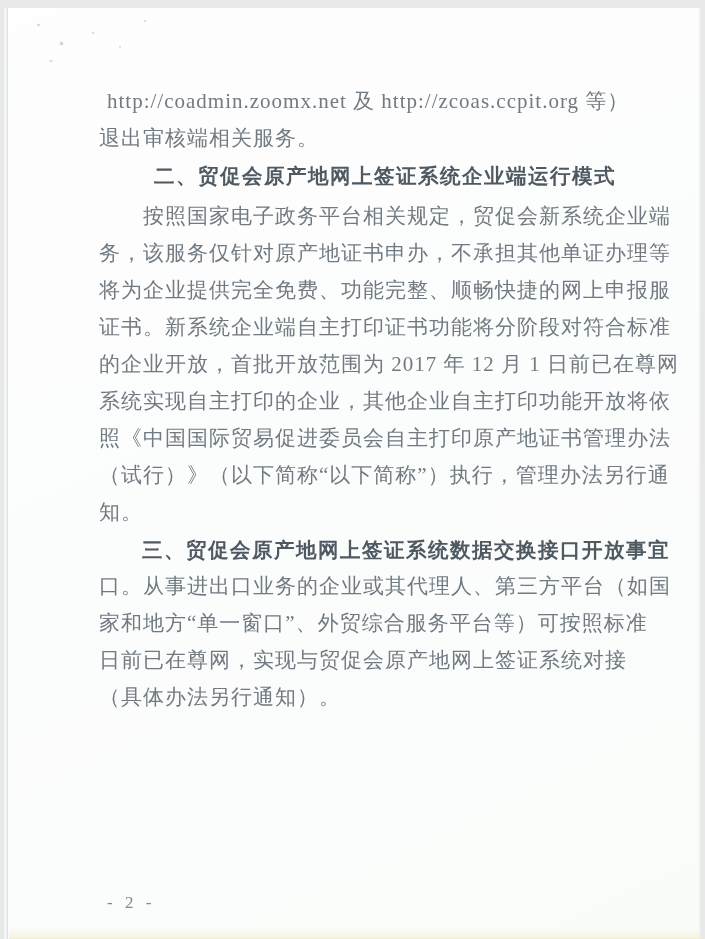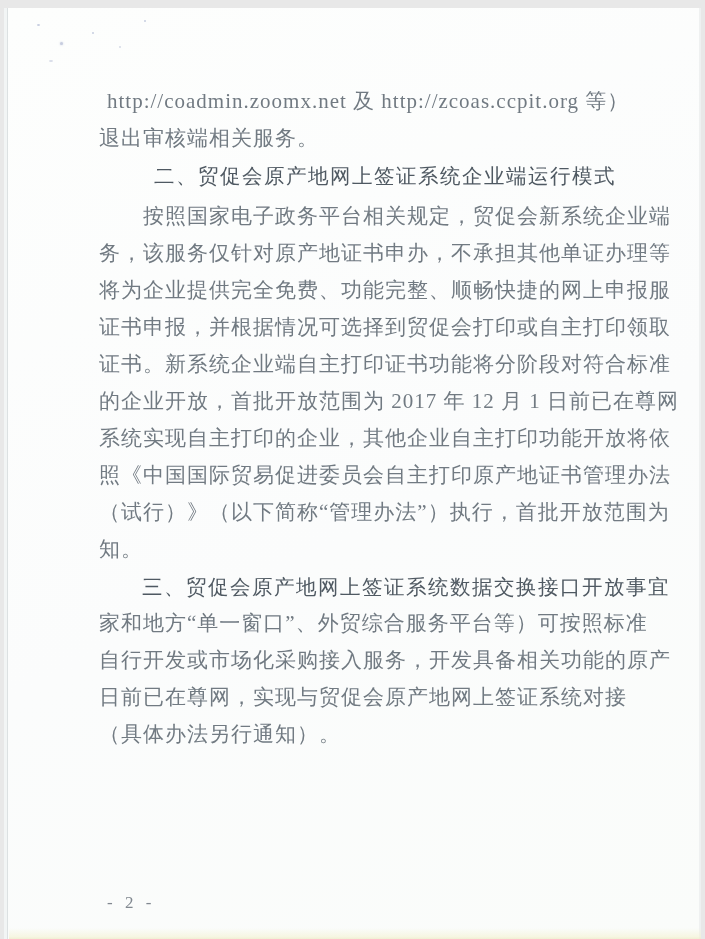--- a/index.html
+++ b/index.html
@@ -38,21 +38,21 @@
     position:absolute; left:95px; top:75px; width:555px;
   }
   .line {
     font-size:21px; line-height:37px; height:37px;
     color:#717a82; letter-spacing:1px; white-space:nowrap;
   }
   .line.url-line { text-indent:8px; }
   .line.p-indent { text-indent:44px;text-align:center; }
   .heading {
     font-family:"Liberation Sans", sans-serif;
-    font-weight:normal;
+    font-weight:bold;
     font-size:20.5px; line-height:37px; height:37px;
     color:#4f5962; letter-spacing:1.5px; white-space:nowrap;
   }
   .heading.h2 { text-indent:55px; }
   .heading.h3 { text-indent:43px; }
   .para-2 { margin-top:4px; }
   .para-3 { margin-top:0; }
 
   .page-number {
     position:absolute; left:103px; top:884px;
@@ -90,34 +90,33 @@
 
     <div class="line url-line">http://coadmin.zoomx.net 及 http://zcoas.ccpit.org 等）</div>
     <div class="line">退出审核端相关服务。</div>
 
     <div class="heading h2">二、贸促会原产地网上签证系统企业端运行模式</div>
 
     <div class="para-2">
       <div class="line p-indent">按照国家电子政务平台相关规定，贸促会新系统企业端</div>
       <div class="line">务，该服务仅针对原产地证书申办，不承担其他单证办理等</div>
       <div class="line">将为企业提供完全免费、功能完整、顺畅快捷的网上申报服</div>
-      <div class="line">证书申报，并根据情况可选择到贸促会打印或自主打印领取</div>
       <div class="line">证书。新系统企业端自主打印证书功能将分阶段对符合标准</div>
       <div class="line">的企业开放，首批开放范围为 2017 年 12 月 1 日前已在尊网</div>
       <div class="line">系统实现自主打印的企业，其他企业自主打印功能开放将依</div>
       <div class="line">照《中国国际贸易促进委员会自主打印原产地证书管理办法</div>
-      <div class="line">（试行）》（以下简称“管理办法”）执行，首批开放范围为</div>
+      <div class="line">（试行）》（以下简称“以下简称”）执行，管理办法另行通</div>
       <div class="line">知。</div>
     </div>
 
     <div class="heading h3">三、贸促会原产地网上签证系统数据交换接口开放事宜</div>
 
     <div class="para-3">
+      <div class="line">口。从事进出口业务的企业或其代理人、第三方平台（如国</div>
       <div class="line">家和地方“单一窗口”、外贸综合服务平台等）可按照标准</div>
-      <div class="line">自行开发或市场化采购接入服务，开发具备相关功能的原产</div>
       <div class="line">日前已在尊网，实现与贸促会原产地网上签证系统对接</div>
       <div class="line">（具体办法另行通知）。</div>
     </div>
 
   </div>
 
   <div class="page-number">- 2 -</div>
 
   <div class="bottom-band"></div>
 

